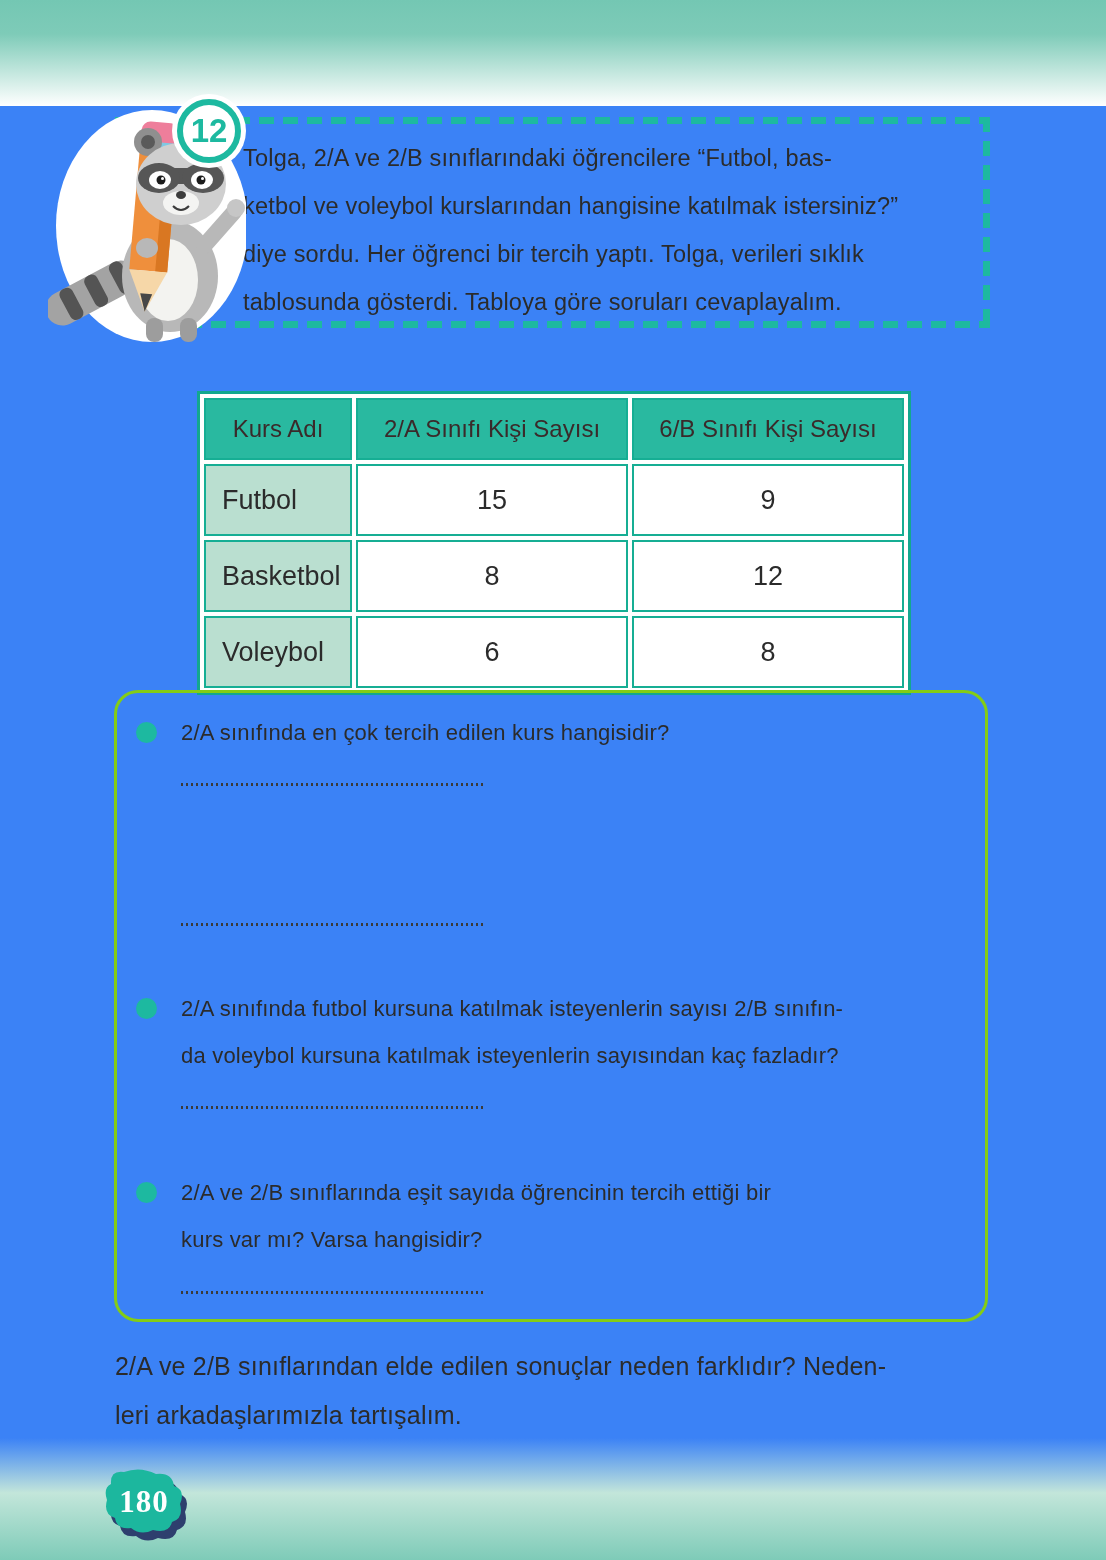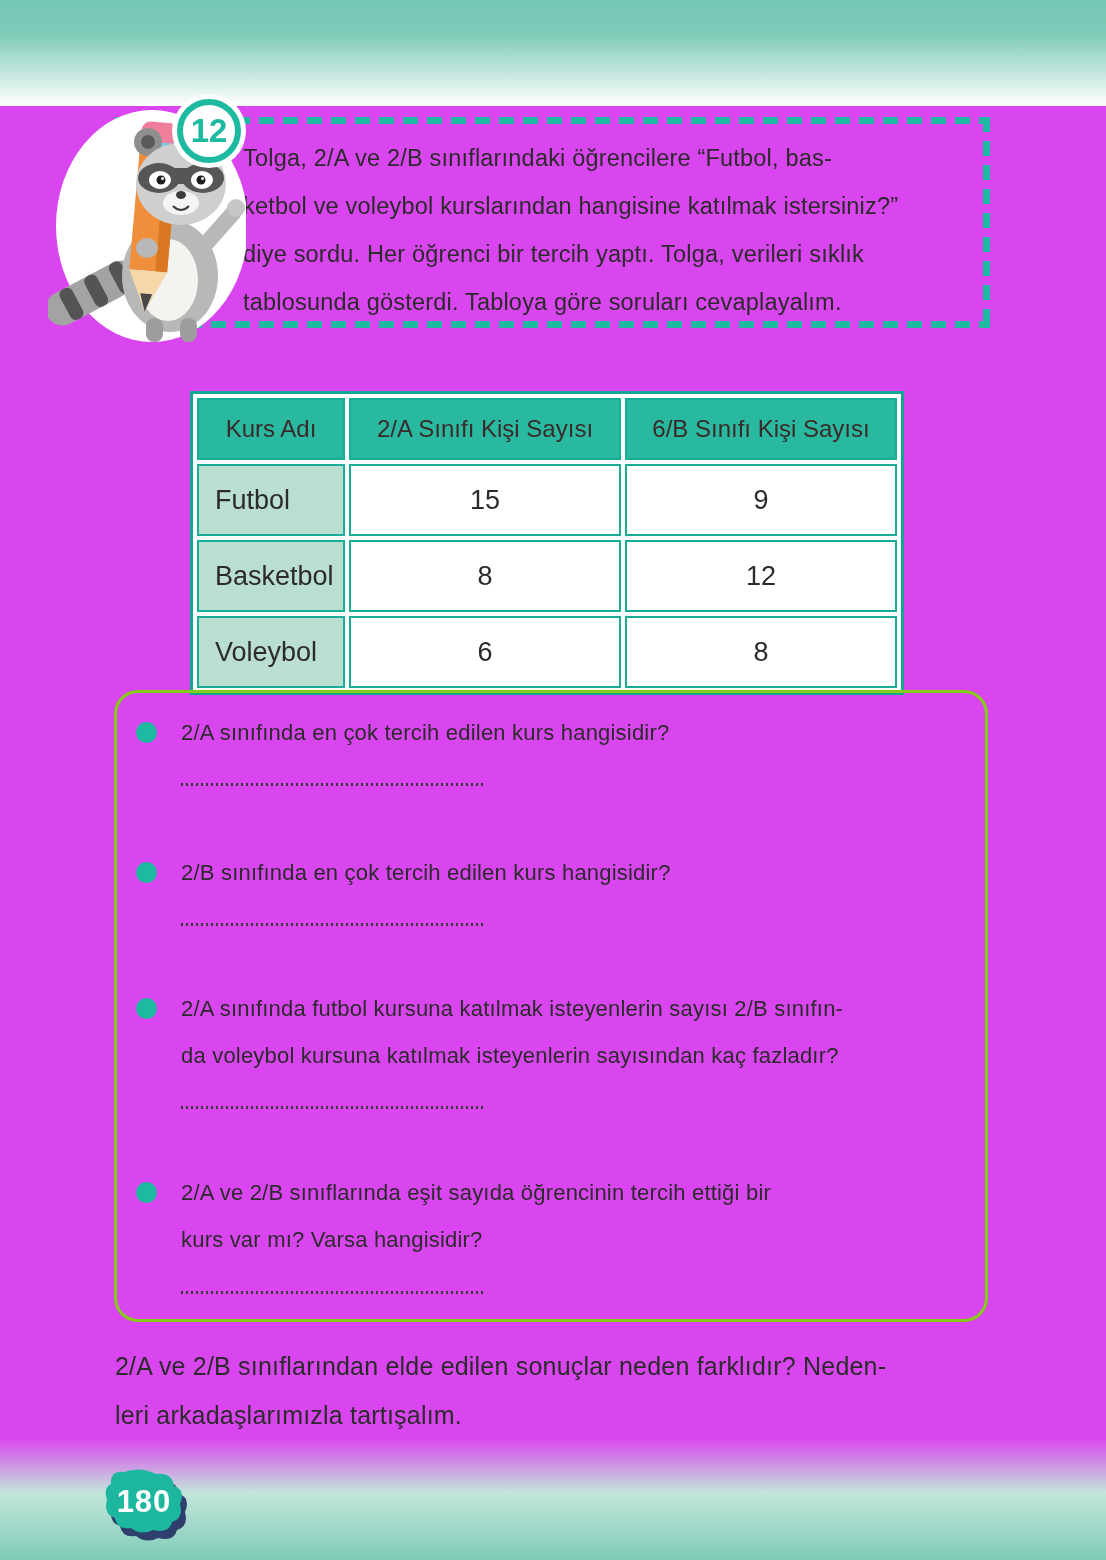--- a/index.html
+++ b/index.html
@@ -1,18 +1,18 @@
 <!DOCTYPE html>
 <html><head>
 <meta charset="utf-8">
 <style>
   * { margin:0; padding:0; box-sizing:border-box; }
   html,body { background:#ffffff; }
   body { font-family:"Liberation Sans","DejaVu Sans",sans-serif; color:#2b2b2b; }
-  .page { position:relative; width:1106px; height:1560px; margin:0 auto; background:#d946ef; overflow:hidden; }
+  .page { position:relative; width:1106px; height:1560px; margin:0 auto; background:#3b82f6; overflow:hidden; }
 
   
   .top-banner { position:absolute; left:0; top:0; width:100%; height:106px;
     background:linear-gradient(180deg,#74c7b3 0%,#7ecbb8 32%,#ffffff 100%); }
   .bottom-banner { position:absolute; left:0; bottom:0; width:100%; height:122px;
     background:linear-gradient(180deg,rgba(255,255,255,0) 0%,#c3e6da 45%,#7ecbb8 100%); }
 
   
   .problem-box { position:absolute; left:115px; top:117px; width:875px; height:211px;
     background:
@@ -27,21 +27,21 @@
   .num-badge { position:absolute; left:177px; top:99px; width:64px; height:64px;
     background:#ffffff; border:6px solid #1db9a0; border-radius:50%;
     box-shadow:0 0 0 5px #ffffff; display:flex; align-items:center; justify-content:center;
     color:#1db9a0; font-size:33px; font-weight:800; z-index:6; }
 
   .mascot { position:absolute; left:48px; top:96px; width:198px; height:248px; z-index:5; }
 
   
   .table-title { position:absolute; left:197px; top:352px; font-size:27px; }
   .table-title .bold { font-weight:700; }
-  table.freq { position:absolute; left:190px; top:391px; border-collapse:separate; border-spacing:4px;
+  table.freq { position:absolute; left:197px; top:391px; border-collapse:separate; border-spacing:4px;
     border:3px solid #12a78f; background:#ffffff; }
   table.freq th, table.freq td { border:2px solid #16ae94; }
   table.freq th { width:148px; height:62px; background:#29b9a0; color:#3a2a2a; font-weight:400; font-size:24px; }
   table.freq th.wide { width:272px; }
   table.freq td { height:72px; font-size:27px; }
   td.course { background:#badfd0; text-align:left; padding-left:16px; }
   td.num { background:#ffffff; text-align:center; font-size:28px; }
 
   
   .question-box { position:absolute; left:114px; top:690px; width:874px; height:632px;
@@ -49,21 +49,21 @@
   .question { position:absolute; left:64px; }
   .question .qline { font-size:22px; line-height:47px; white-space:nowrap; letter-spacing:.2px; }
   .bullet { position:absolute; left:-45px; top:13px; width:21px; height:21px; border-radius:50%; background:#1db9a0; }
   .answer-line { position:absolute; left:64px; width:302px; height:3px;
     background:repeating-linear-gradient(90deg,#3a3a3a 0 2px,transparent 2px 5px); }
 
   .footer-text { position:absolute; left:115px; top:1342px; width:940px; }
   .footer-text .line { font-size:25px; line-height:49px; white-space:nowrap; letter-spacing:.2px; }
 
   
-  .page-badge { position:absolute; left:102px; top:1466px; width:92px; height:80px; }
+  .page-badge { position:absolute; left:102px; top:1466px; width:92px; height:80px;font-family:Liberation Serif, serif; }
   .page-badge .num { position:absolute; left:0; top:6px; width:84px; text-align:center;
     color:#ffffff; font-size:31px; font-weight:800; line-height:60px; letter-spacing:1px; }
 </style>
 </head>
 <body>
 
 <div class="page">
 
   <div class="top-banner"></div>
   <div class="bottom-banner"></div>
@@ -157,24 +157,20 @@
     </table>
 
   <div class="question-box">
 
     <div class="question" style="top:16px;">
       <span class="bullet"></span>
       <div class="qline">2/A sınıfında en çok tercih edilen kurs hangisidir?</div>
     </div>
     <div class="answer-line" style="top:90px;"></div>
 
-    <div class="question" style="top:156px;">
-      <span class="bullet"></span>
-      <div class="qline">2/B sınıfında en çok tercih edilen kurs hangisidir?</div>
-    </div>
     <div class="answer-line" style="top:230px;"></div>
 
     <div class="question" style="top:292px;">
       <span class="bullet"></span>
       <div class="qline">2/A sınıfında futbol kursuna katılmak isteyenlerin sayısı 2/B sınıfın-</div>
       <div class="qline">da voleybol kursuna katılmak isteyenlerin sayısından kaç fazladır?</div>
     </div>
     <div class="answer-line" style="top:413px;"></div>
 
     <div class="question" style="top:476px;">

